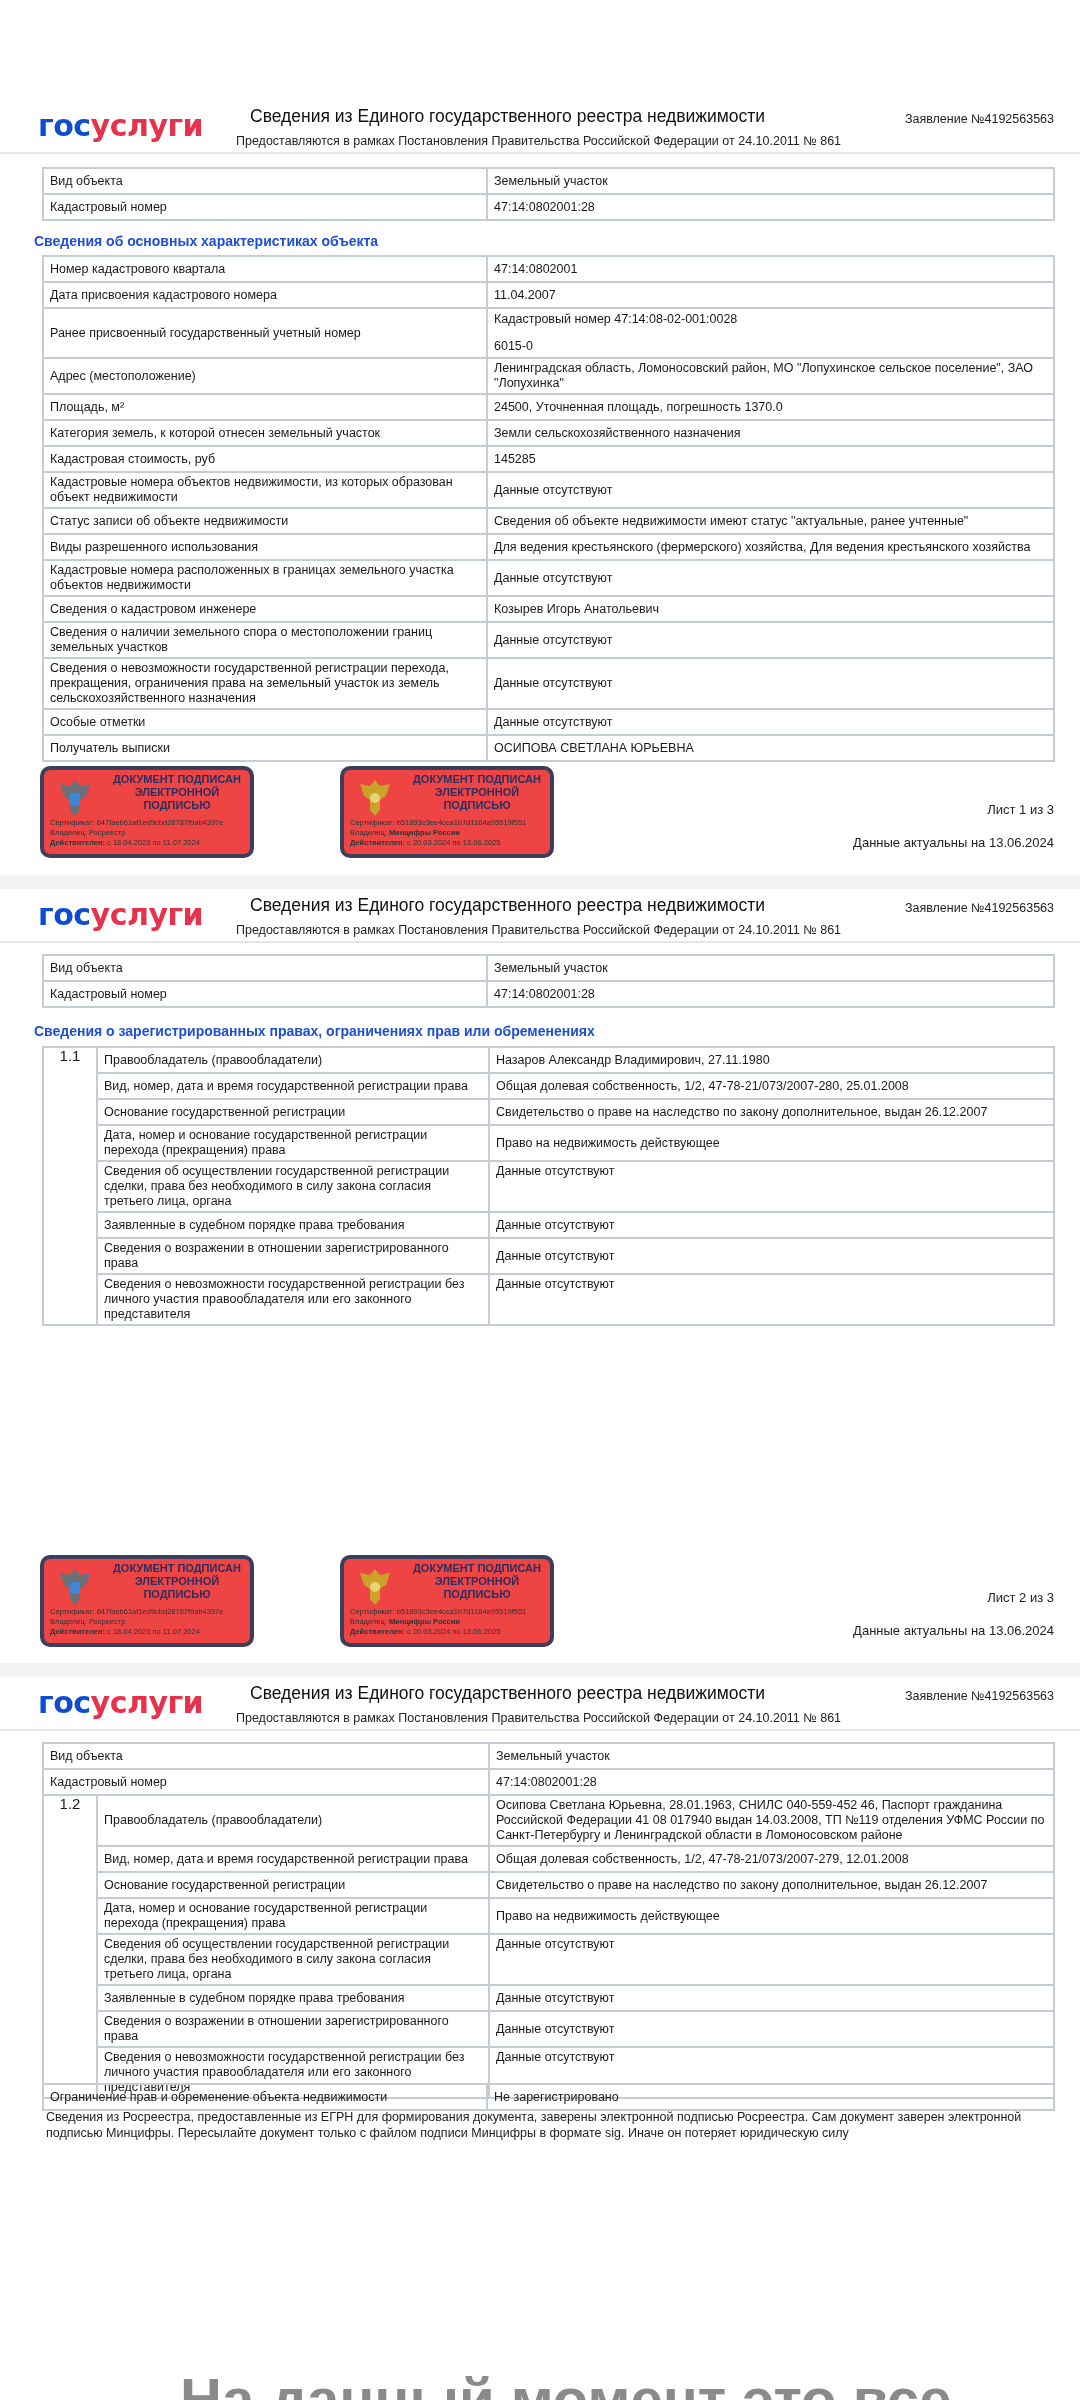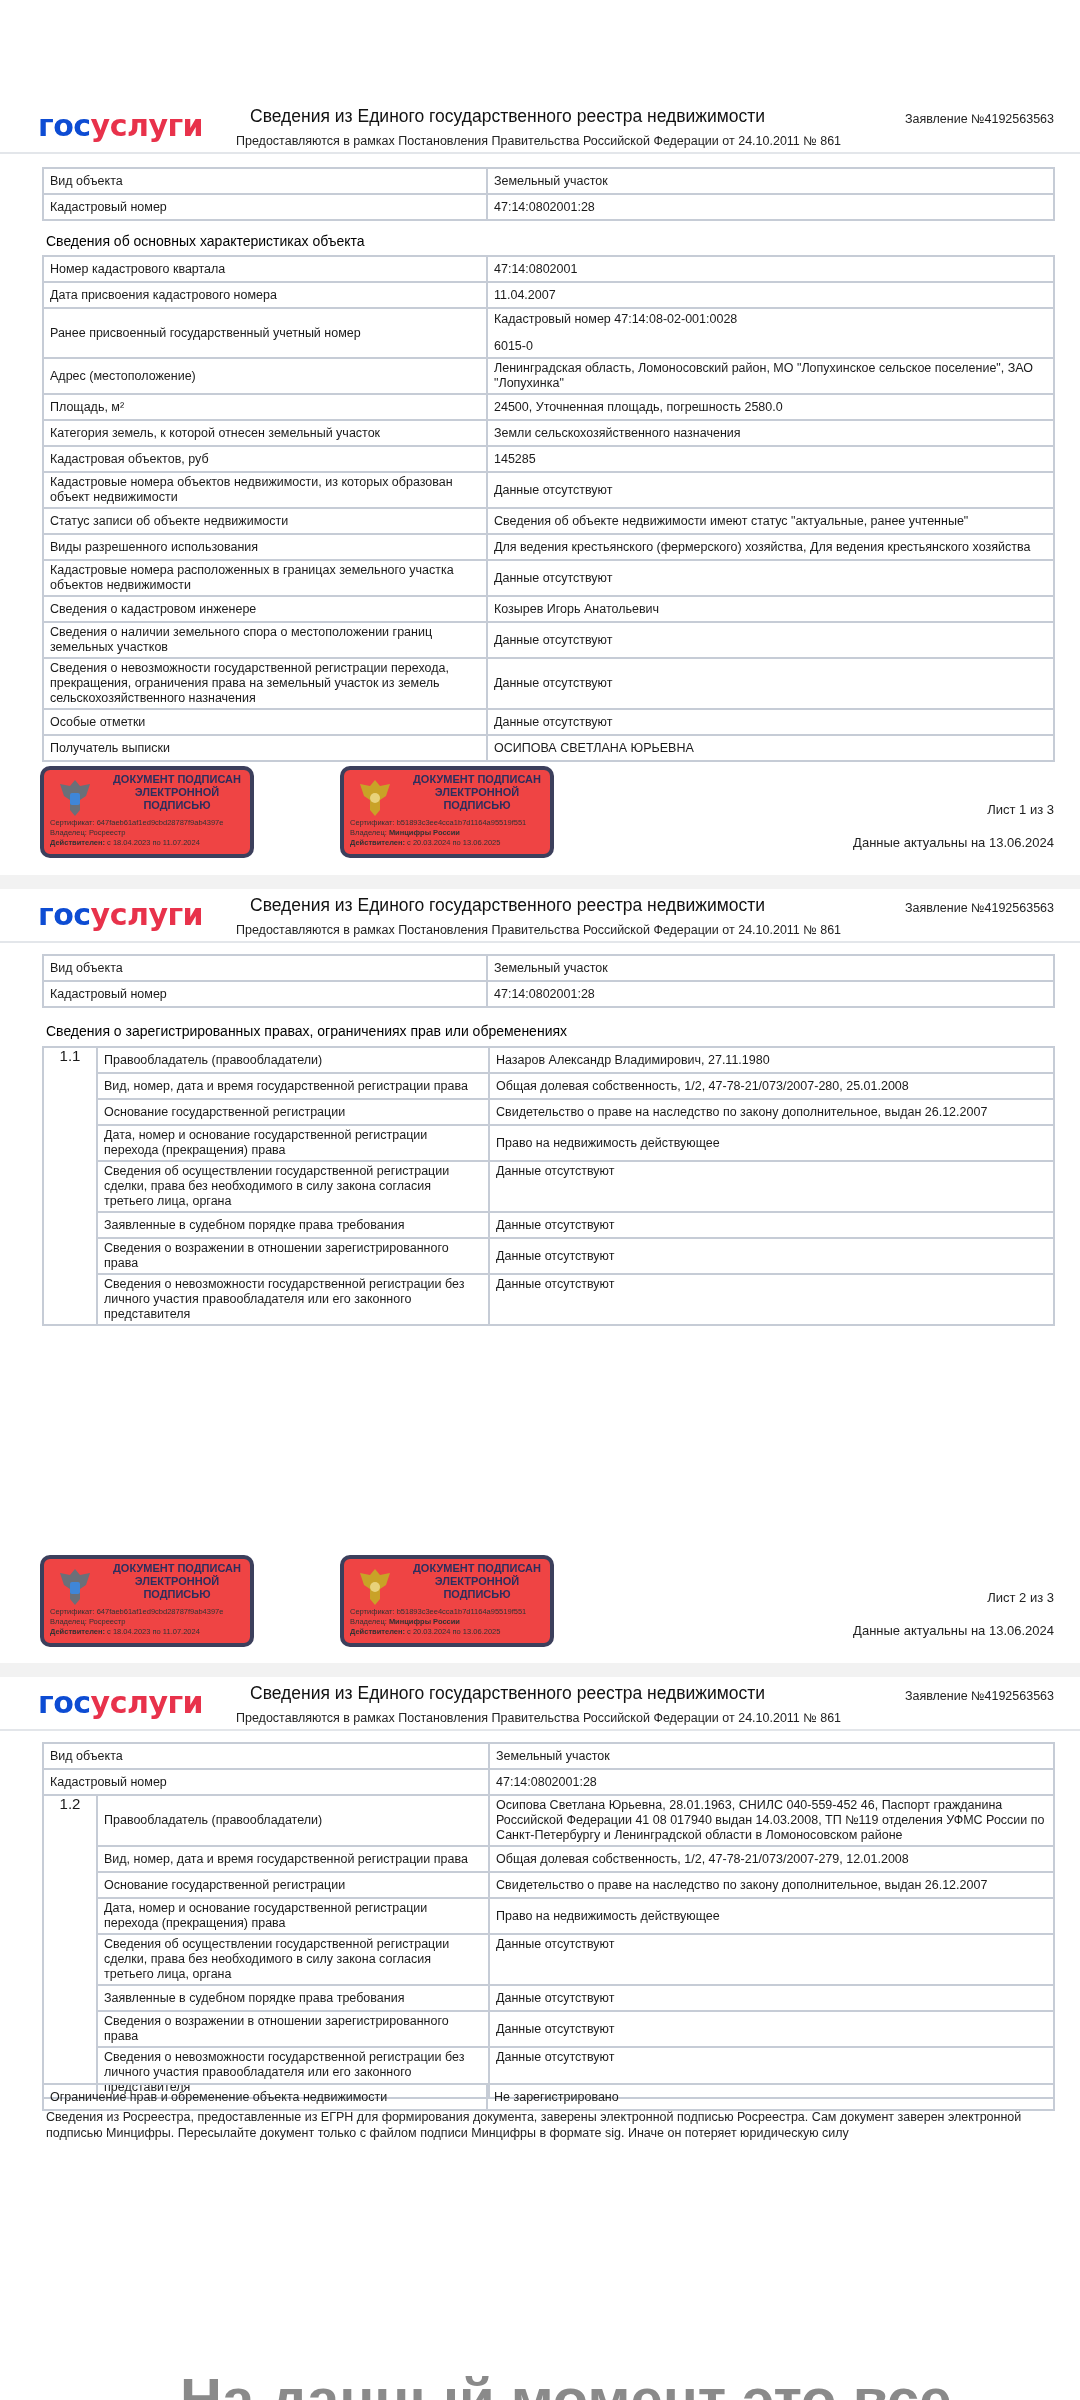--- a/index.html
+++ b/index.html
@@ -8,21 +8,21 @@
   .gap { position:absolute; left:0; width:1080px; background:#f2f2f2; }
   .hdr { position:absolute; left:0; width:1080px; height:52px; border-bottom:2px solid #e3e6ea; }
   .logo { position:absolute; left:38px; top:8px; font-size:30px; font-weight:bold; letter-spacing:-0.5px; font-family:"DejaVu Sans", sans-serif; }
   .logo .a { color:#0d4cd3; } .logo .b { color:#e8324b; }
   .htitle { position:absolute; left:236px; top:6px; font-size:17.5px; color:#111;margin-left:14px; }
   .hsub { position:absolute; left:236px; top:34px; font-size:12.5px; color:#222; }
   .happ { position:absolute; right:26px; top:12px; font-size:12.5px; color:#222; }
   table { border-collapse:collapse; position:absolute; left:42px; width:1013px; font-size:12.5px; }
   td { border:2px solid #c6ccd6; padding:2px 6px; vertical-align:middle; line-height:15px; }
   td.k { width:430px; }
-  .sect { position:absolute; left:46px; font-size:14px; font-weight:normal; color:#000000; }
+  .sect { position:absolute; left:34px; font-size:14px; font-weight:bold; color:#1d4ed8; }
   .num { width:40px; vertical-align:top !important; text-align:center; font-size:15px; padding-top:0; border-bottom:2px solid #c6ccd6; }
   .stamp { position:absolute; width:214px; height:92px; border:4px solid #3c3f5c; border-radius:10px; background:#ef4444; box-sizing:border-box; }
   .stamp .emb { position:absolute; left:14px; top:6px; width:34px; height:42px; }
   .stamp .t { position:absolute; left:58px; top:3px; width:150px; text-align:center; font-size:11px; font-weight:bold; color:#2b2e5e; line-height:13px; }
   .stamp .c { position:absolute; left:6px; top:48px; font-size:7.5px; color:#333; line-height:10px; white-space:nowrap; }
   .pg { position:absolute; right:26px; font-size:13px; color:#222; text-align:right; }
   .note { position:absolute; left:46px; width:1010px; font-size:12.5px; line-height:16px; color:#222; }
   .cut { position:absolute; left:180px; top:2365px; font-size:58px; font-weight:bold; color:#8a8a8a; white-space:nowrap; }
   .bold-part { font-weight:bold; }
 </style>
@@ -69,28 +69,28 @@
           <div>Кадастровый номер 47:14:08-02-001:0028</div>
           <div style="margin-top:12px">6015-0</div>
         </td>
       </tr>
   <tr style="height:34px">
         <td class="k">Адрес (местоположение)</td>
         <td>Ленинградская область, Ломоносовский район, МО "Лопухинское сельское поселение", ЗАО "Лопухинка"</td>
       </tr>
   <tr style="height:26px">
         <td class="k">Площадь, м²</td>
-        <td>24500, Уточненная площадь, погрешность 2580.0</td>
+        <td>24500, Уточненная площадь, погрешность 1370.0</td>
       </tr>
   <tr style="height:26px">
         <td class="k">Категория земель, к которой отнесен земельный участок</td>
         <td>Земли сельскохозяйственного назначения</td>
       </tr>
   <tr style="height:26px">
-        <td class="k">Кадастровая объектов, руб</td>
+        <td class="k">Кадастровая стоимость, руб</td>
         <td>145285</td>
       </tr>
   <tr style="height:34px">
         <td class="k">Кадастровые номера объектов недвижимости, из которых образован объект недвижимости</td>
         <td>Данные отсутствуют</td>
       </tr>
   <tr style="height:26px">
         <td class="k">Статус записи об объекте недвижимости</td>
         <td>Сведения об объекте недвижимости имеют статус "актуальные, ранее учтенные"</td>
       </tr>

